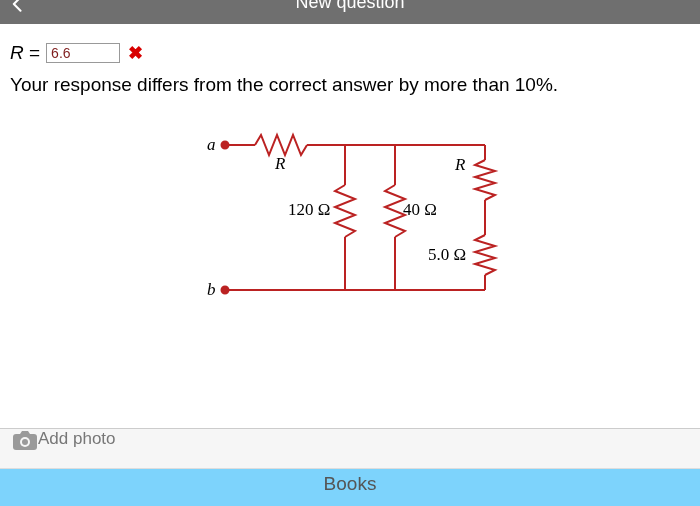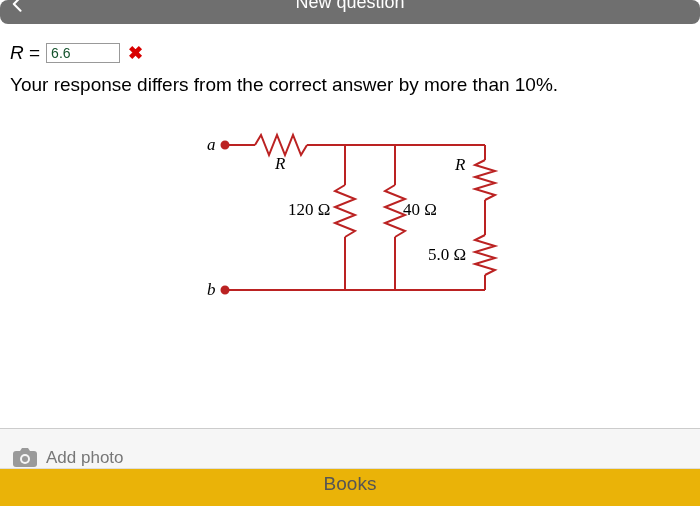--- a/index.html
+++ b/index.html
@@ -14,21 +14,20 @@
   .topbar {
     height: 24px;
     background: #6f6f6f;
     color: #fff;
     display: flex;
     align-items: flex-start;
     justify-content: center;
     font-size: 18px;
     overflow: hidden;
     position: relative;
-    border-radius: 8px;
   }
   .topbar-title {
     position: absolute;
     top: -8px;
     left: 0; right: 0;
     text-align: center;
     color: #fff;
     font-weight: 400;
   }
   .back-chevron {
@@ -51,21 +50,21 @@
     gap: 6px;
     margin: 4px 0 2px 0;
     font-size: 19px;
   }
   .answer-input {
     border: 1px solid #999;
     font-size: 14px;
     padding: 2px 4px;
     width: 74px;
     height: 20px;
-    color: #14532d;
+    color: #7f1d1d;
     background: #fff;
   }
   .x-icon {
     color: #d80000;
     font-weight: bold;
     font-size: 18px;
     margin-left: 2px;
   }
   .feedback { margin-top: 6px; }
   .circuit-wrap {
@@ -78,34 +77,33 @@
     font-family: "Times New Roman", serif;
     font-size: 17px;
   }
   .circuit .node-label { font-style: italic; }
   .addphoto {
     position: absolute;
     left: 0; right: 0;
     bottom: 38px;
     height: 40px;
     display: flex;
-    align-items: flex-end;
+    align-items: flex-start;
     padding-left: 12px;
     background: #f6f6f6;
     border-top: 1px solid #ccc;
-    gap: 8px;
     color: #777;
     font-size: 17px;
   }
   .cam-icon svg { display: block; }
   .bottombar {
     position: absolute;
     left: 0; right: 0; bottom: 0;
     height: 38px;
-    background: #eab308;
+    background: #7dd3fc;
     border-top: 1px solid #ddd;
     display: flex;
     align-items: flex-start;
     justify-content: center;
     color: #555;
     font-size: 19px;
     padding-top: 4px;
   }
 </style>
 </head>

